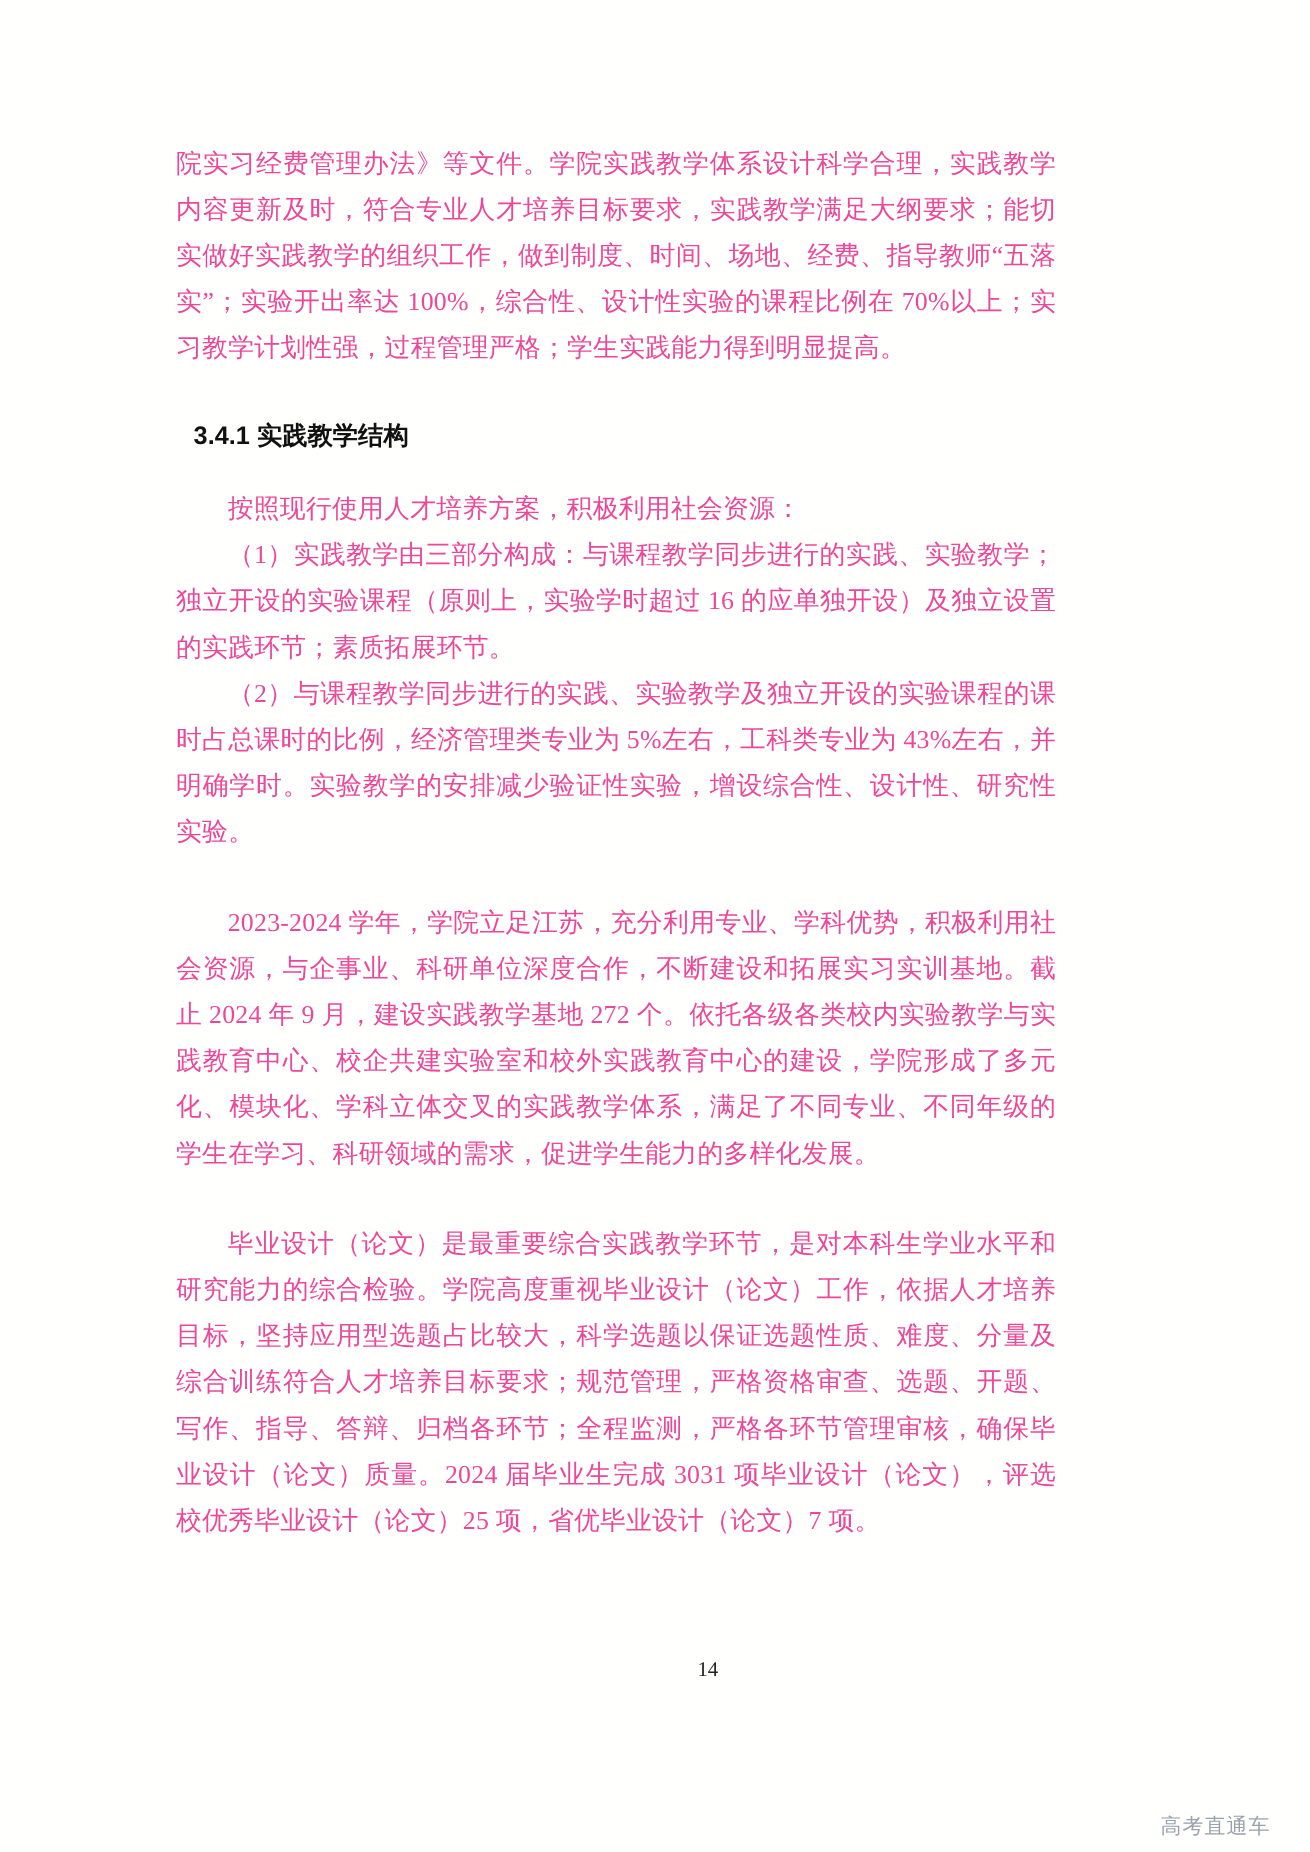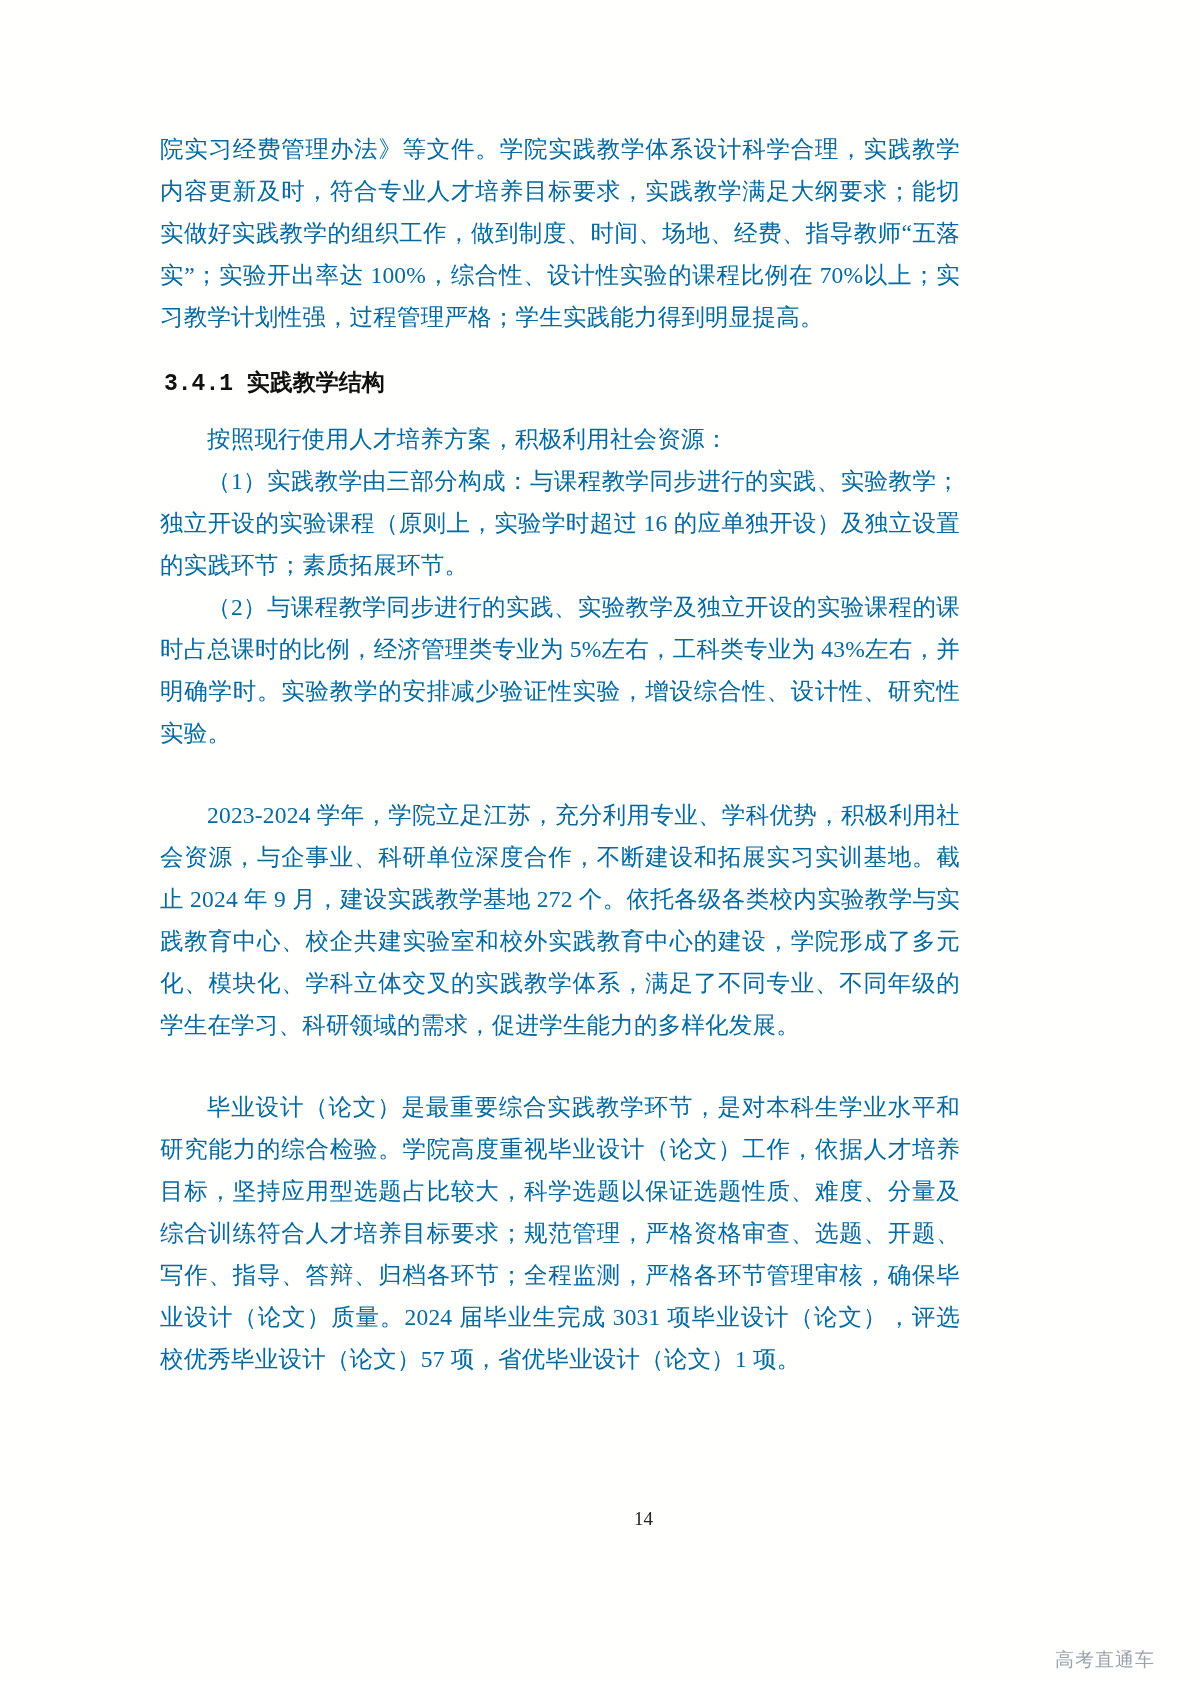--- a/index.html
+++ b/index.html
@@ -28,28 +28,28 @@
     top: 128px;
     width: 800px;
   }
   p.body-text {
     margin: 0;
     font-size: 23.5px;
     line-height: 42px;
     text-align: justify;
     text-justify: inter-ideograph;
     letter-spacing: 0.2px;
-    color: #0369a1;
+    color: #ec4899;
   }
   p.indent {
     text-indent: 47px;
   }
   h3.heading {
-    margin: 4px;
-    font-family: Liberation Mono, monospace;
+    margin: 16px;
+    font-family: Liberation Sans, sans-serif;
     font-size: 23px;
     font-weight: bold;
     line-height: 40px;
     color: #111111;
   }
   .gap-sm { height: 10px; }
   .gap-md { height: 22px; }
   .gap-lg { height: 30px; }
   .page-number {
     position: absolute;
@@ -96,21 +96,21 @@
 
     <div class="gap-sm"></div>
 
     <p class="body-text indent">2023-2024 学年，学院立足江苏，充分利用专业、学科优势，积极利用社会资源，与企事业、科研单位深度合作，不断建设和拓展实习实训基地。截止 2024 年 9 月，建设实践教学基地 272 个。依托各级各类校内实验教学与实践教育中心、校企共建实验室和校外实践教育中心的建设，学院形成了多元化、模块化、学科立体交叉的实践教学体系，满足了不同专业、不同年级的学生在学习、科研领域的需求，促进学生能力的多样化发展。</p>
 
     <div class="gap-lg"></div>
 
 
     <div class="gap-sm"></div>
 
-    <p class="body-text indent">毕业设计（论文）是最重要综合实践教学环节，是对本科生学业水平和研究能力的综合检验。学院高度重视毕业设计（论文）工作，依据人才培养目标，坚持应用型选题占比较大，科学选题以保证选题性质、难度、分量及综合训练符合人才培养目标要求；规范管理，严格资格审查、选题、开题、写作、指导、答辩、归档各环节；全程监测，严格各环节管理审核，确保毕业设计（论文）质量。2024 届毕业生完成 3031 项毕业设计（论文），评选校优秀毕业设计（论文）57 项，省优毕业设计（论文）1 项。</p>
+    <p class="body-text indent">毕业设计（论文）是最重要综合实践教学环节，是对本科生学业水平和研究能力的综合检验。学院高度重视毕业设计（论文）工作，依据人才培养目标，坚持应用型选题占比较大，科学选题以保证选题性质、难度、分量及综合训练符合人才培养目标要求；规范管理，严格资格审查、选题、开题、写作、指导、答辩、归档各环节；全程监测，严格各环节管理审核，确保毕业设计（论文）质量。2024 届毕业生完成 3031 项毕业设计（论文），评选校优秀毕业设计（论文）25 项，省优毕业设计（论文）7 项。</p>
 
   </div>
 
   <div class="page-number">14</div>
 
   <div class="watermark">高考直通车</div>
 
 </div>
 
 </body></html>

